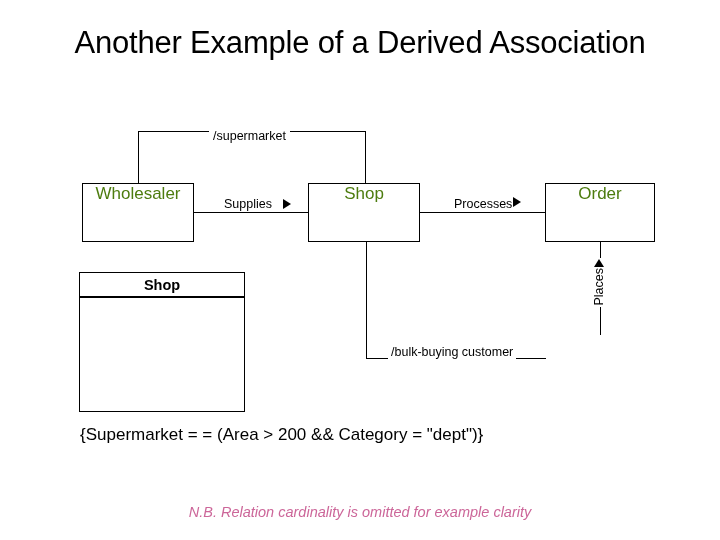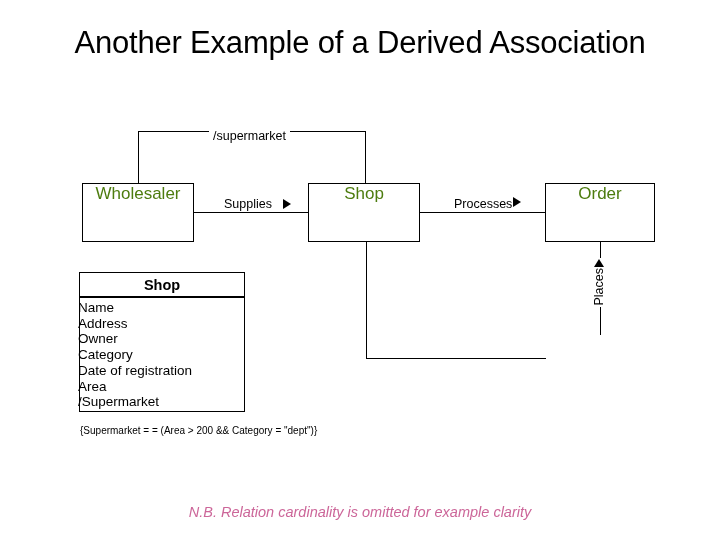--- a/index.html
+++ b/index.html
@@ -193,21 +193,21 @@
     border-bottom: 8px solid #000000;
     border-left: 5px solid transparent;
     border-right: 5px solid transparent;
   }
 
   
   #constraint {
     position: absolute;
     left: 80px;
     top: 425px;
-    font-size: 10px;
+    font-size: 17px;
     color: #000000;
     white-space: nowrap;
   }
   #note {
     position: absolute;
     left: 40px;
     top: 456px;
     width: 640px;
     text-align: center;
     font-size: 14.5px;
@@ -244,43 +244,35 @@
   <div class="edge-label" id="label-processes">
     <span>Processes</span>
     <span class="arrow-right"></span>
   </div>
 
   <div id="label-places-wrap">
     <span class="arrow-up"></span>
     <span id="label-places-text">Places</span>
   </div>
 
+  <div class="edge-label" id="label-bulk">/bulk-buying customer</div>
 
   <div class="box" id="box-wholesaler">
     <span class="box-label">Wholesaler</span>
   </div>
 
   <div class="box" id="box-shop">
     <span class="box-label">Shop</span>
   </div>
 
   <div class="box" id="box-order">
     <span class="box-label">Order</span>
   </div>
 
 
   <div id="class-shop">
     <div class="compartment-title">Shop</div>
-    <div class="compartment-attrs">
-      <div class="attr">Name</div>
-      <div class="attr">Address</div>
-      <div class="attr">Owner</div>
-      <div class="attr">Category</div>
-      <div class="attr">Date of registration</div>
-      <div class="attr">Area</div>
-      <div class="attr">/Supermarket</div>
-    </div>
   </div>
 
   <div id="constraint">{Supermarket = = (Area &gt; 200 &amp;&amp; Category = "dept")}</div>
   <div id="note" style="color: rgb(204, 102, 153); margin-top: 48px;">N.B. Relation cardinality is omitted for example clarity</div>
 
 </div>
 
 </body></html>

